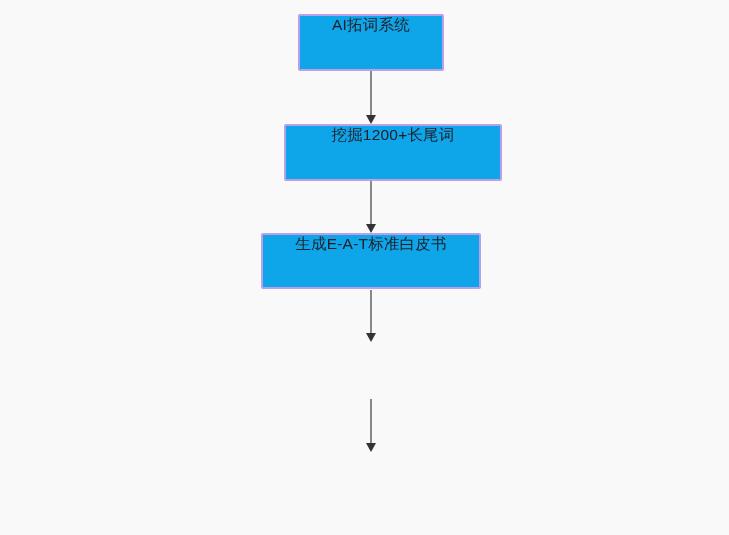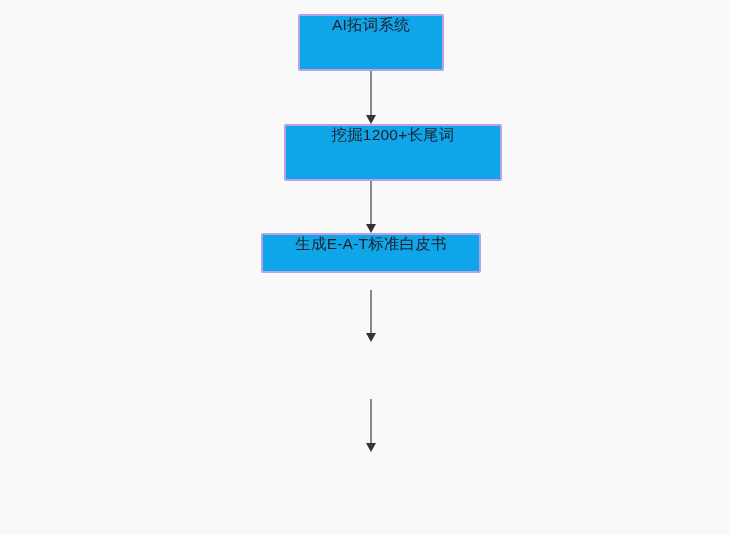--- a/index.html
+++ b/index.html
@@ -64,19 +64,19 @@
   <div class="arrowhead" style="left:366px; top:443px;"></div>
 
   <div class="node" style="left:298px; top:14px; width:146px; height:57px;">
     <span>AI拓词系统</span>
   </div>
 
   <div class="node" style="left:268px; top:124px; width:218px; height:57px;margin-left:16px;">
     <span>挖掘1200+长尾词</span>
   </div>
 
-  <div class="node" style="left:261px; top:233px; width:220px; height:40px;">
+  <div class="node" style="left:261px; top:233px; width:220px; height:56px;">
     <span>生成E-A-T标准白皮书</span>
   </div>
 
 
 
 </div>
 
 </body></html>

